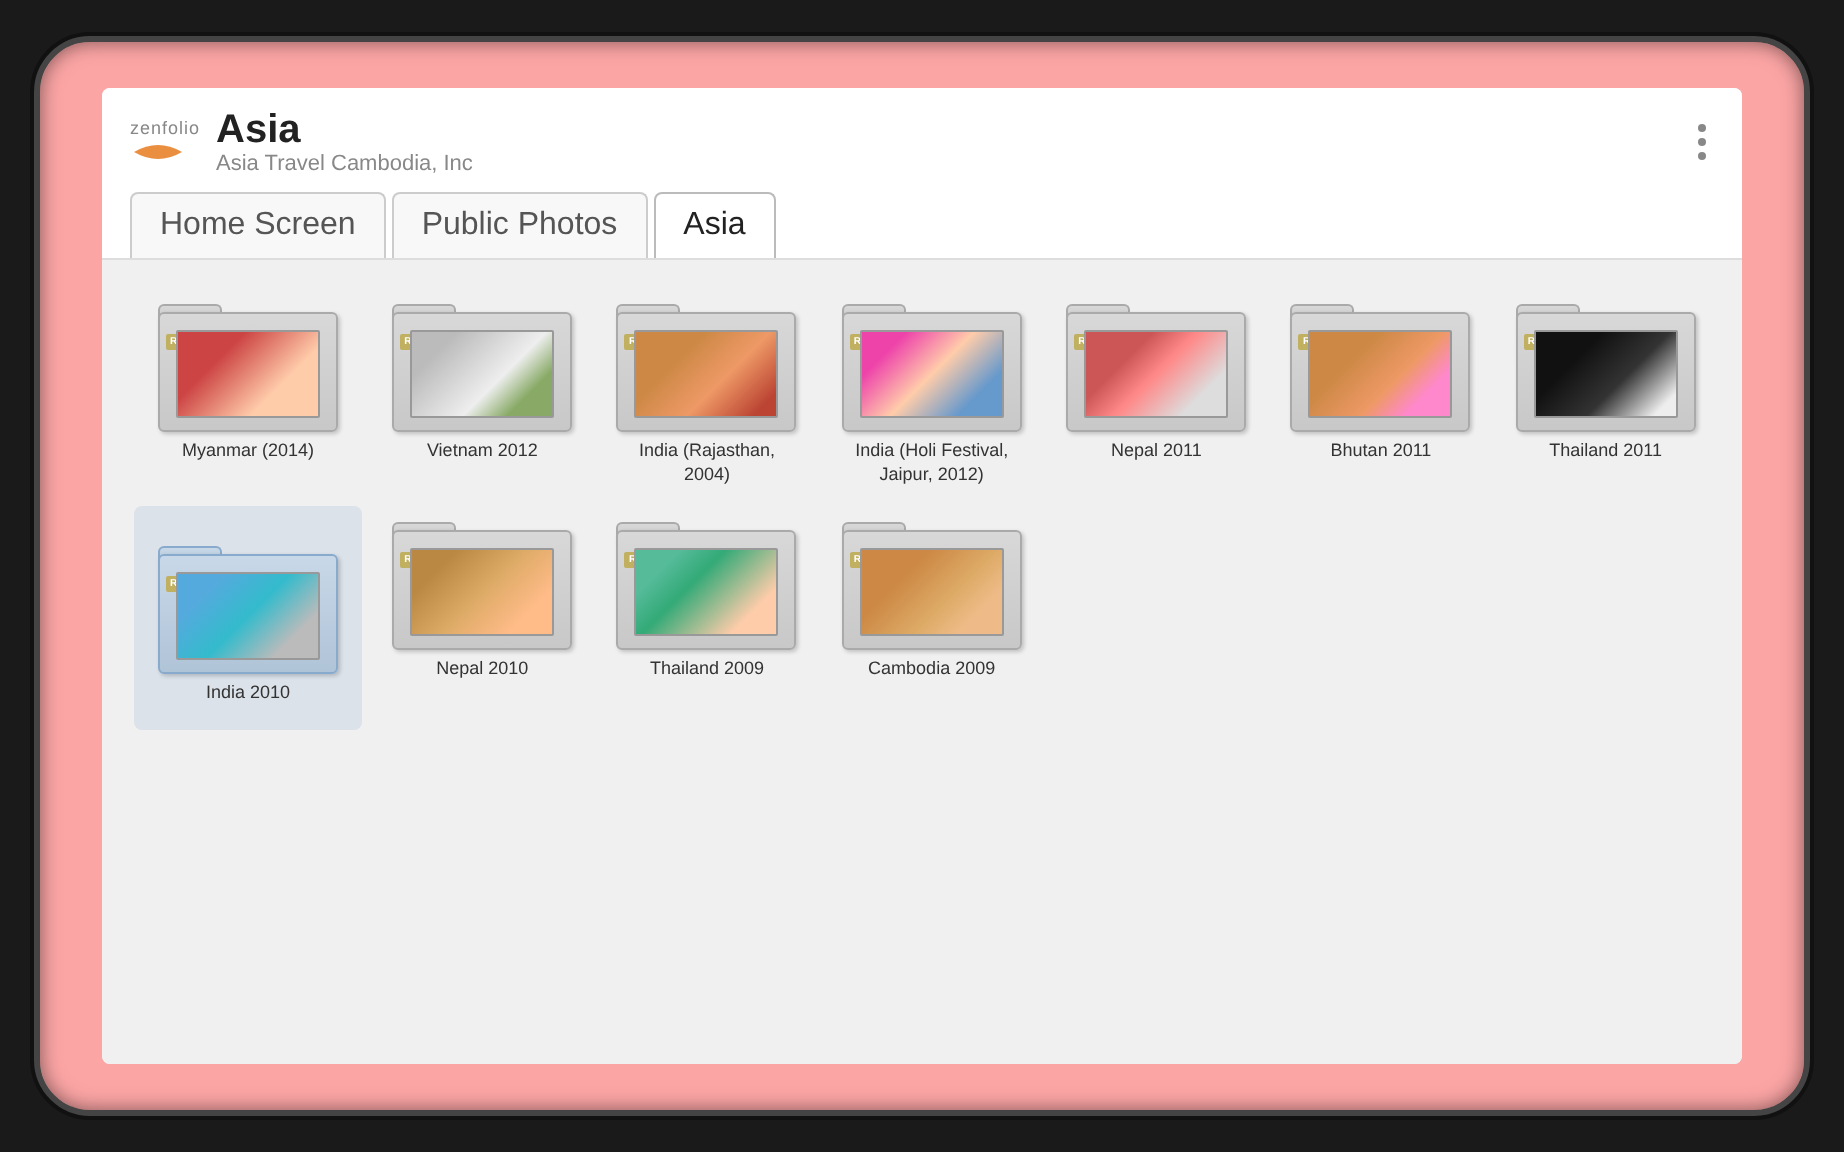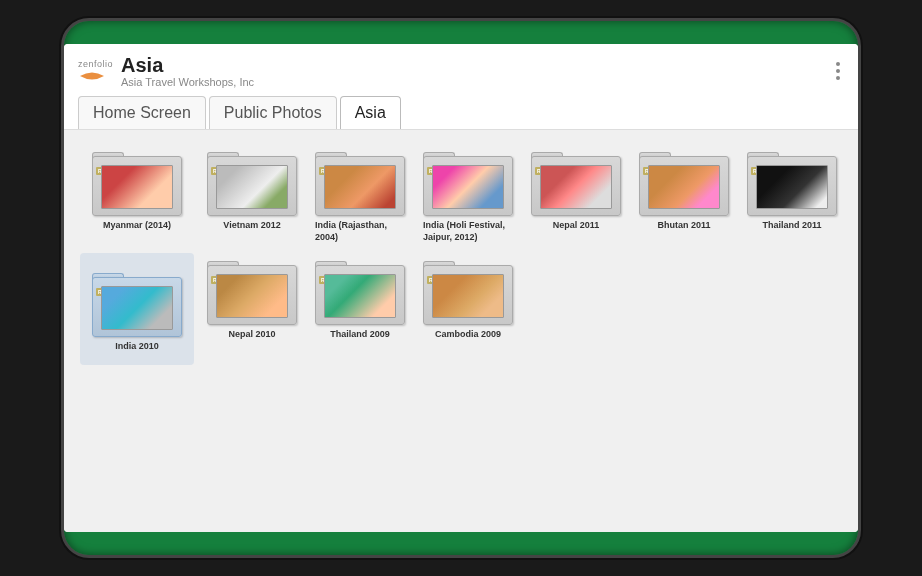--- a/index.html
+++ b/index.html
@@ -8,23 +8,23 @@
       display: flex;
       align-items: center;
       justify-content: center;
       width: 922px;
       height: 576px;
       font-family: 'Helvetica Neue', Arial, sans-serif;
       overflow: hidden;
     }
 
     .device-frame {
-      width: 800px;
+      width: 888px;
       height: 540px;
-      background: #15803d;
+      background: #fca5a5;
       border-radius: 28px;
       border: 3px solid #444;
       box-shadow: 0 0 0 2px #111, inset 0 0 10px rgba(0,0,0,0.5);
       display: flex;
       align-items: center;
       justify-content: center;
       position: relative;
     }
 
     .screen {
@@ -214,25 +214,25 @@
     .photo-thailand11 { background: linear-gradient(135deg, #111 30%, #333 60%, #eee 90%); }
     .photo-india10 { background: linear-gradient(135deg, #5ad 20%, #3bc 50%, #bbb 80%); }
     .photo-nepal10 { background: linear-gradient(135deg, #b84 20%, #da6 50%, #fb8 80%); }
     .photo-thailand09 { background: linear-gradient(135deg, #5b9 20%, #3a7 40%, #fca 80%); }
     .photo-cambodia { background: linear-gradient(135deg, #c84 30%, #da6 60%, #eb8 80%); }
     .photo-laos { background: linear-gradient(135deg, #b84 30%, #da6 60%, #c76 80%); }
 
     .folder-label {
       font-size: 9px;
       color: #333;
+      text-align: center;
       margin-top: 4px;
       line-height: 1.3;
       max-width: 90px;
       word-break: break-word;
-      font-weight: bold;
     }
 
     .folder-item.selected .folder-body,
     .folder-item.selected .folder-tab {
       background: linear-gradient(180deg, #c8d8e8 0%, #b0c4d8 100%);
       border-color: #88aacc;
     }
 
     .folder-item.selected {
       background: rgba(100, 150, 200, 0.15);
@@ -249,21 +249,21 @@
       <div class="header-top">
         <div class="logo-title">
           <div class="zenfolio-logo">
             <span class="zenfolio-text">zenfolio</span>
             <svg class="zenfolio-icon" viewBox="0 0 28 14">
               <path d="M2 7 Q14 0 26 7 Q14 14 2 7Z" fill="#e8832a" opacity="0.9"></path>
             </svg>
           </div>
           <div class="title-block">
             <span class="page-title">Asia</span>
-            <span class="subtitle">Asia Travel Workshops, Inc</span>
+            <span class="subtitle">Asia Travel Cambodia, Inc</span>
           </div>
         </div>
         <div class="more-menu">
           <div class="dot"></div>
           <div class="dot"></div>
           <div class="dot"></div>
         </div>
       </div>
       <nav class="nav-tabs">
         <div class="nav-tab">Home Screen</div>

